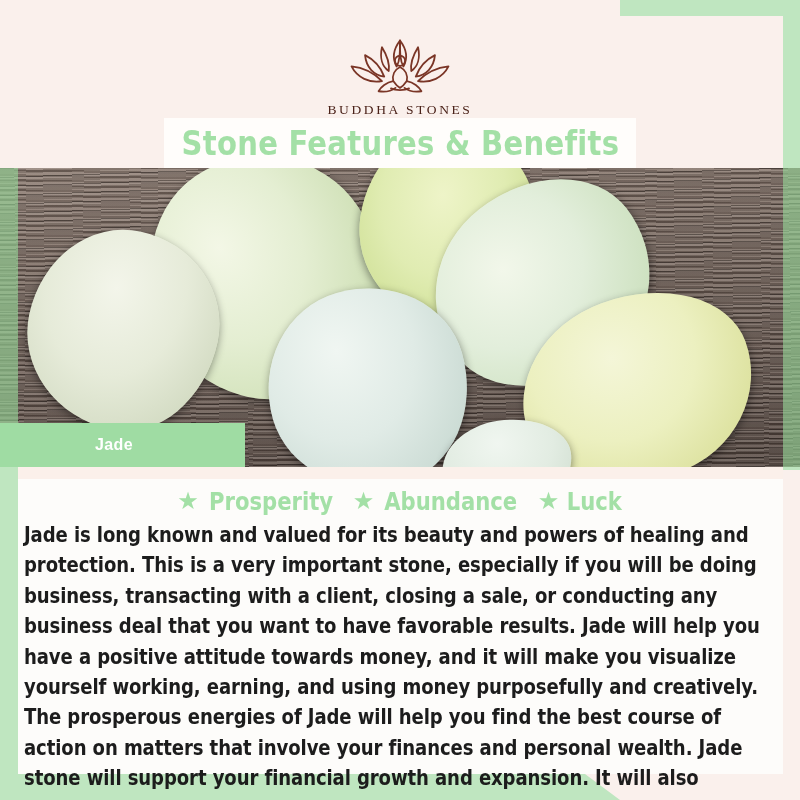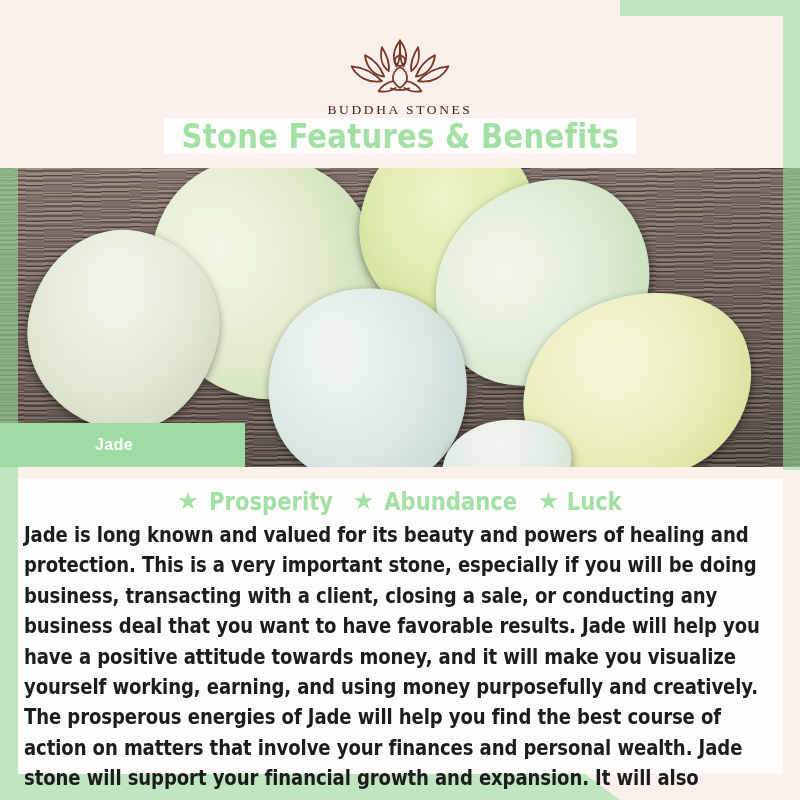--- a/index.html
+++ b/index.html
@@ -82,21 +82,21 @@
     color: #4a2118;
     font-weight: 400;
   }
 
   
   .title-band {
     position: absolute;
     left: 164px;
     top: 118px;
     width: 472px;
-    height: 36px;
+    height: 50px;
     background: #fffdfb;
     display: flex;
     align-items: center;
     justify-content: center;
   }
   .title-text {
     font-family: "Liberation Sans Narrow", "DejaVu Sans Condensed", "Liberation Sans", sans-serif;
     font-weight: bold;
     font-size: 34px;
     color: #a3e0a6;

